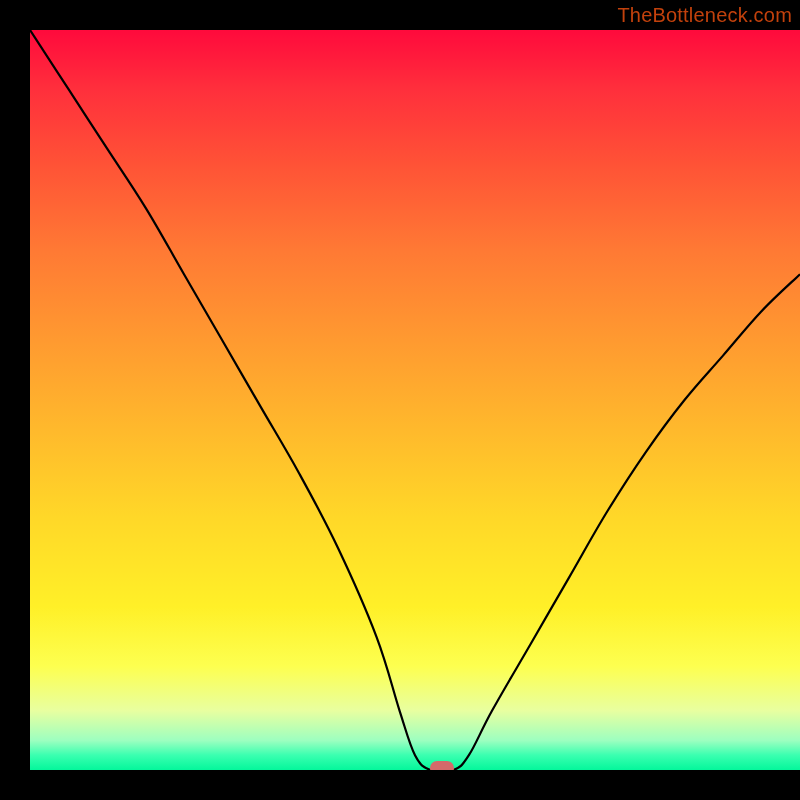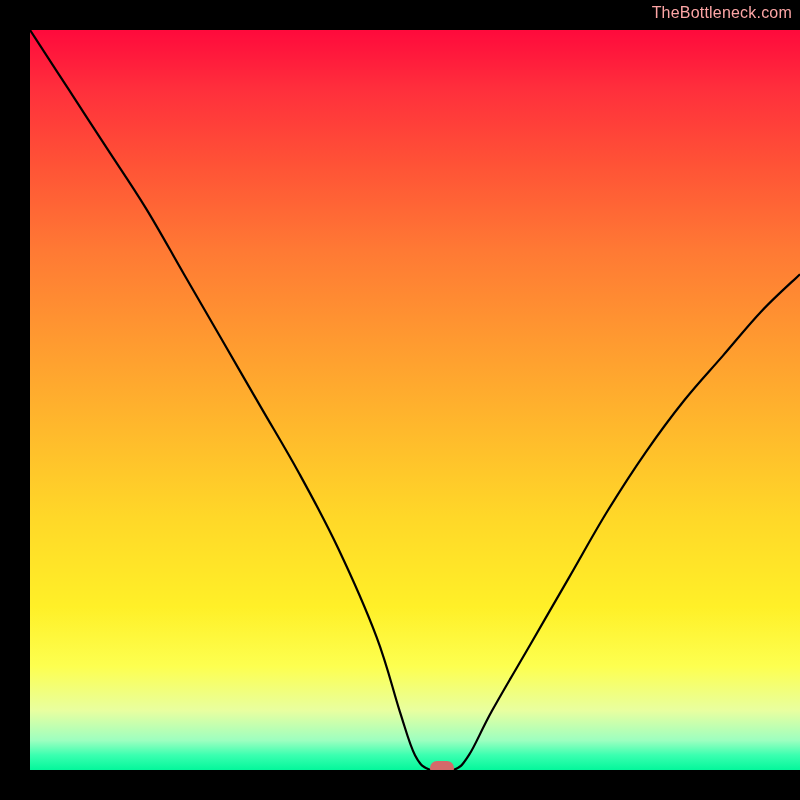--- a/index.html
+++ b/index.html
@@ -8,22 +8,22 @@
     background: #000;
     width: 800px;
     height: 800px;
     position: relative;
     font-family: Arial, Helvetica, sans-serif;
   }
   .watermark {
     position: absolute;
     top: 4px;
     right: 8px;
-    color: #fca5a5;
-    font-size: 16px;
+    color: #c2410c;
+    font-size: 20px;
     font-weight: 500;
     letter-spacing: 0.2px;
     z-index: 5;
   }
   .plot-area {
     position: absolute;
     left: 30px;
     top: 30px;
     width: 770px;
     height: 740px;

